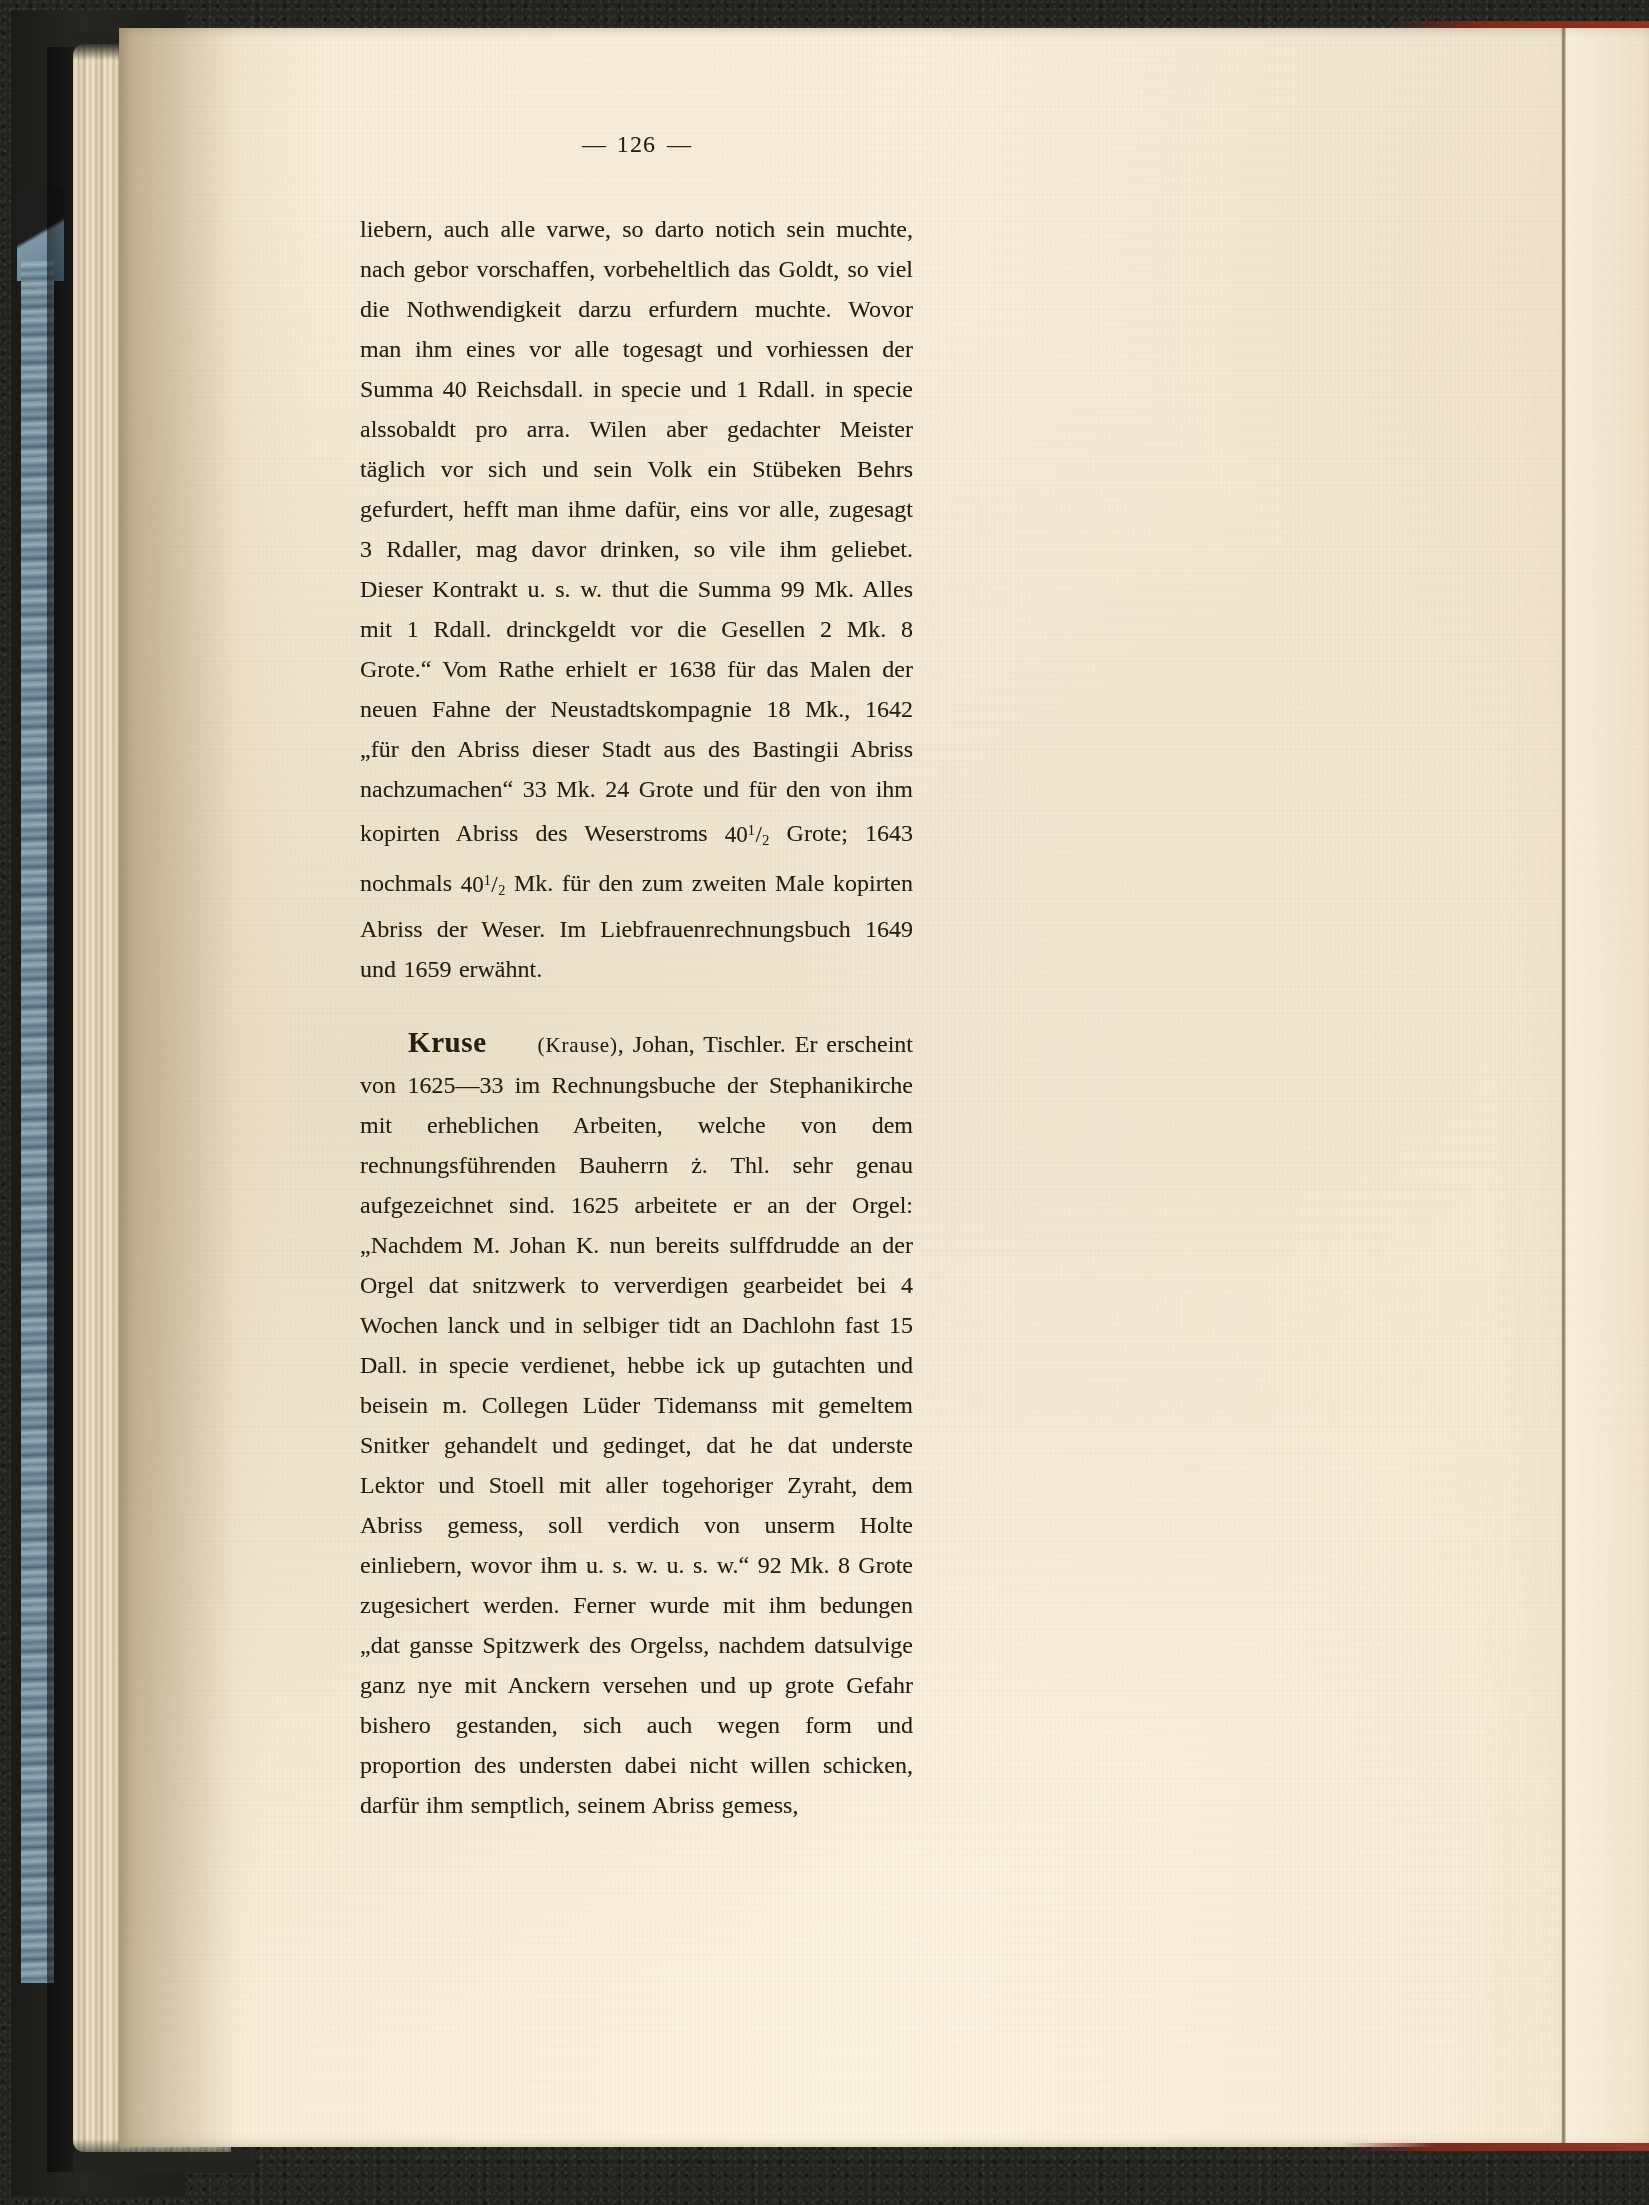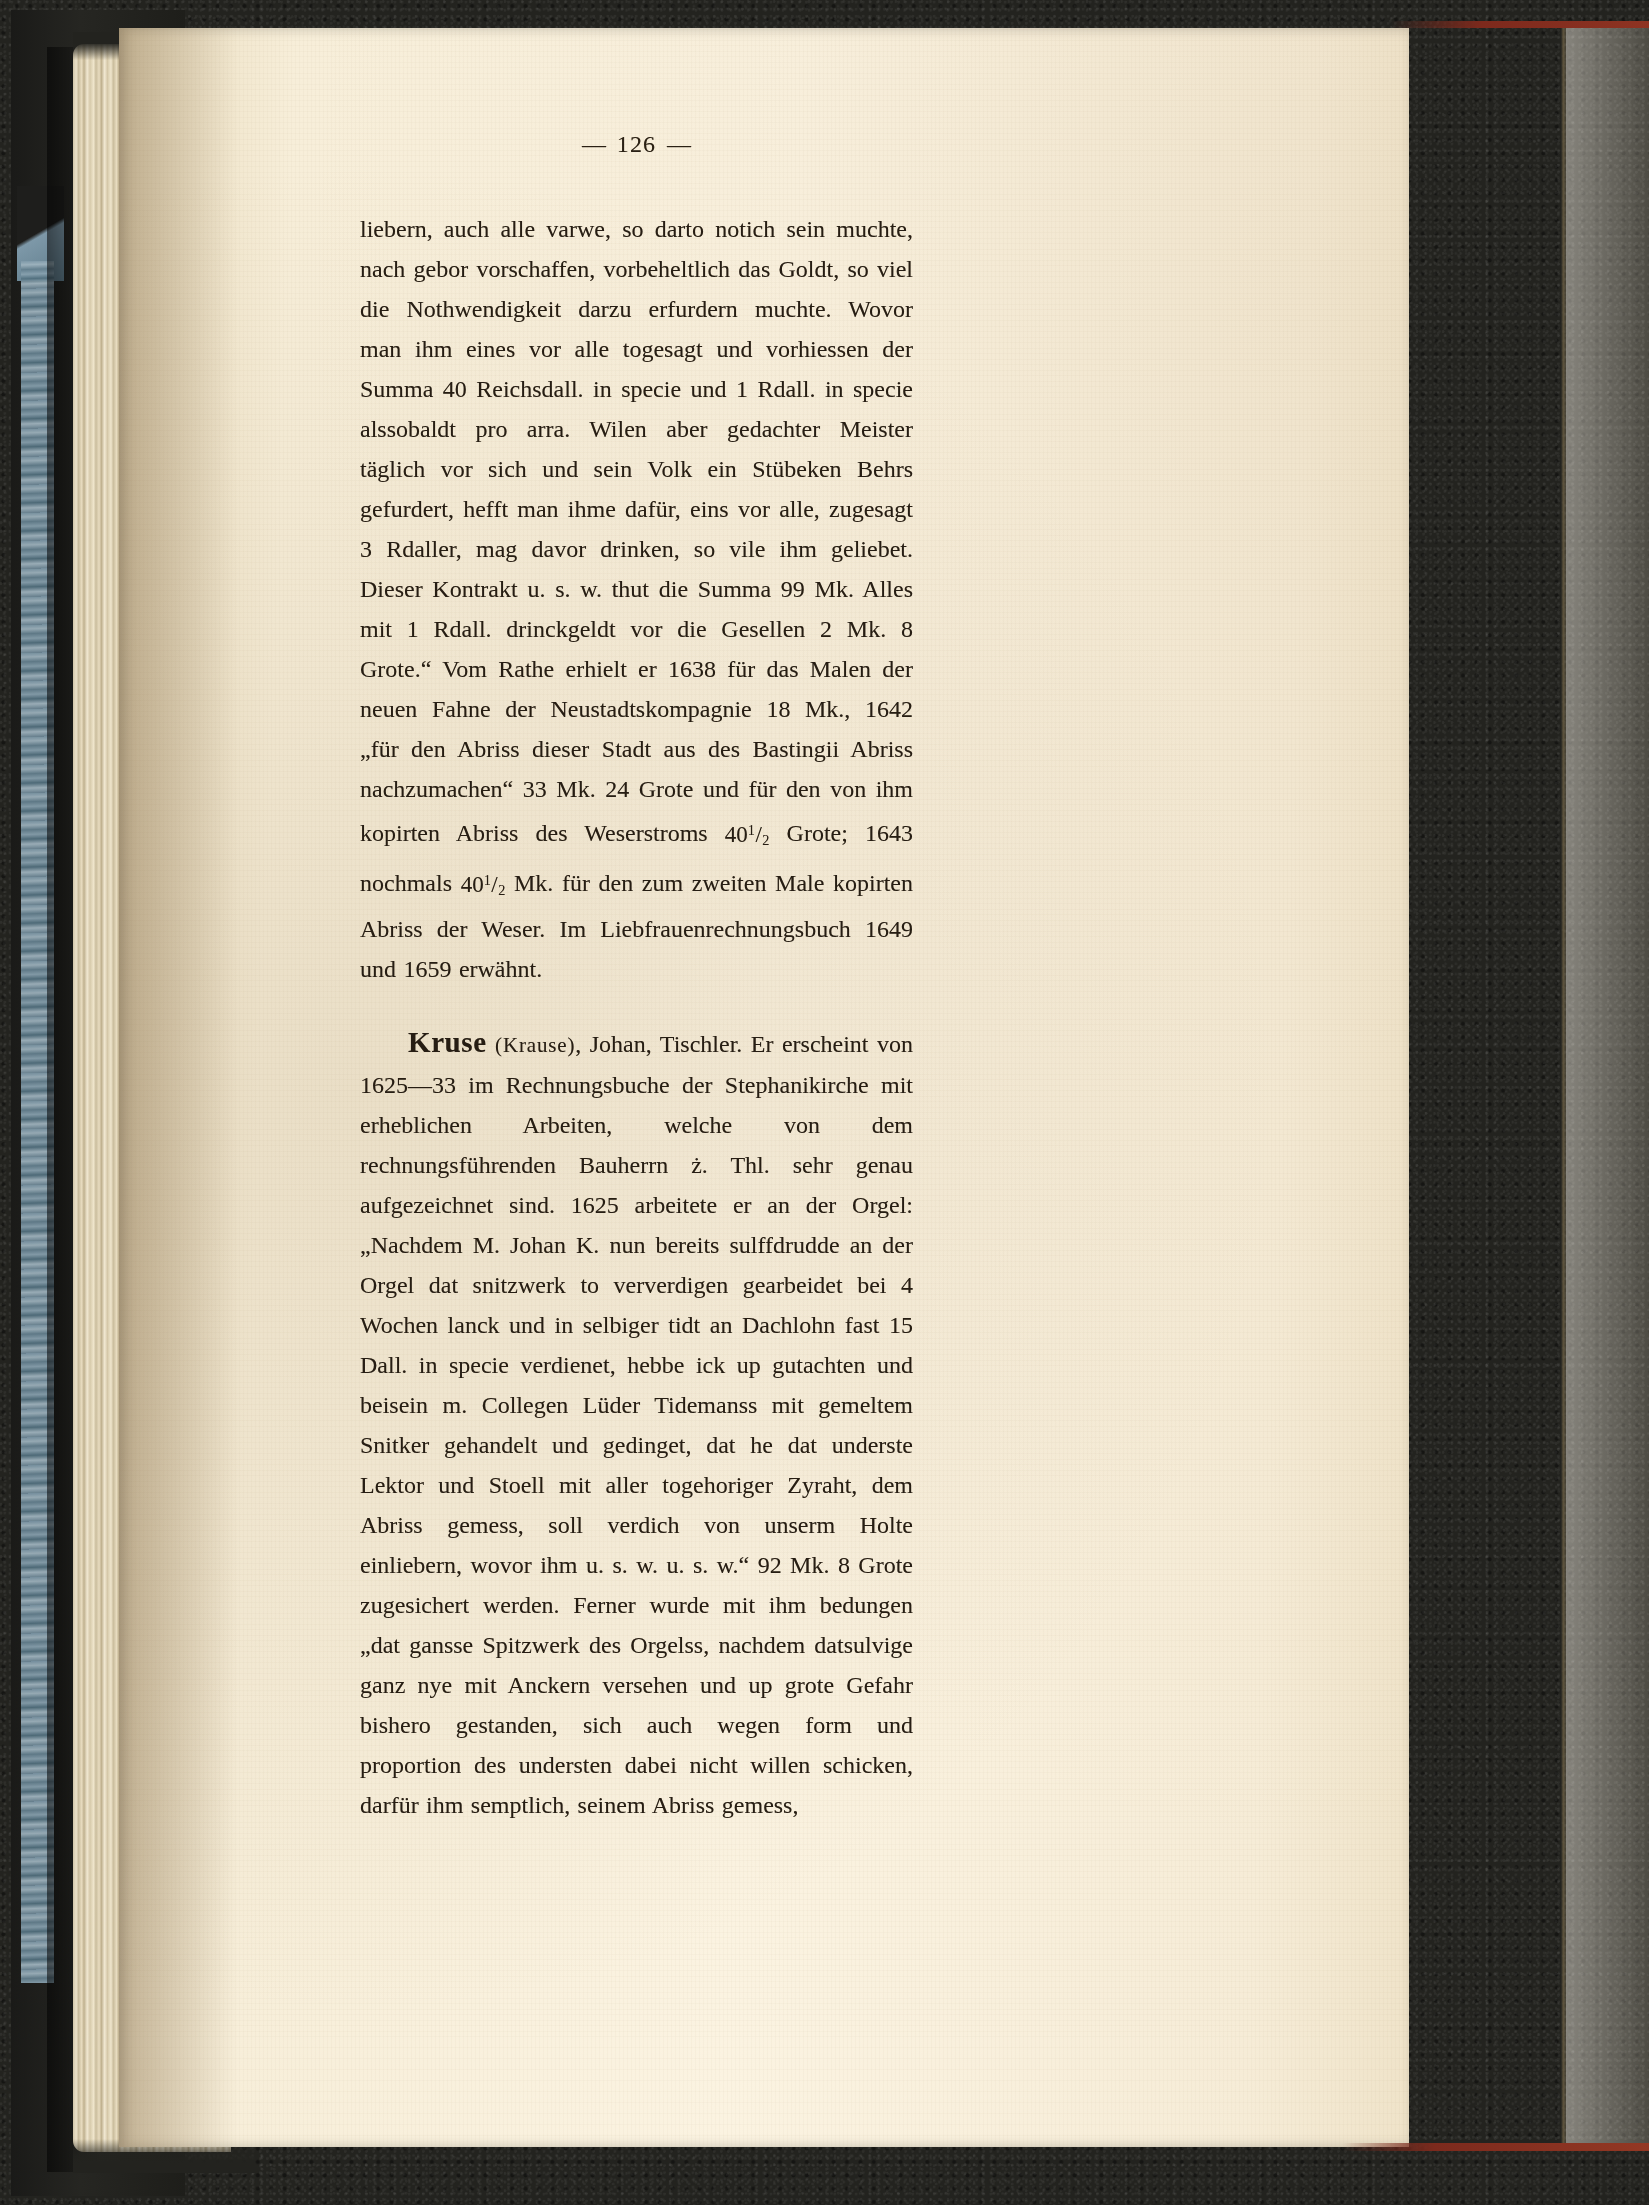--- a/index.html
+++ b/index.html
@@ -112,21 +112,21 @@
     left: 73px; top: 2118px;
     width: 182px; height: 55px;
     background: linear-gradient(0deg, rgba(35,35,31,1) 0 18%, rgba(228,216,190,0) 62%);
   }
 
   
   #leaf {
     position: absolute;
     left: 119px;
     top: 28.4px;
-    width: 1290px;
+    width: 1530px;
     height: 2119px;
     background-color: #f5ead2;
     background-image:
       radial-gradient(ellipse at 18% 50%, rgba(160,135,95,.16), rgba(160,135,95,0) 62%),
       radial-gradient(ellipse at 92% 12%, rgba(180,150,105,.10), rgba(180,150,105,0) 60%),
       linear-gradient(92deg, #e8dbbd 0%, #f7eed9 13%, #fbf3e1 50%, #f6ecd7 88%, #efe3c9 100%);
     box-shadow: 4.7px 0 12.6px rgba(0,0,0,.22) inset;
   }
   
   #leaf-grain {
@@ -203,20 +203,21 @@
   p.indent { text-indent: 2.0em; }
 
   .entry-name {
     font-weight: bold;
     font-size: 29px;
     letter-spacing: .02em;
   }
   .altname {
     font-size: 21px;
     letter-spacing: .04em;
+    margin-left: 42px;
   }
 
   .frac { white-space: nowrap; font-size: .96em; font-family: Liberation Serif, serif; }
   .frac sup { font-size: .62em; vertical-align: .52em; }
   .frac sub { font-size: .62em; vertical-align: -.18em; }
   .frac .sol { padding: 0 .02em; }
 
   
   #text-column { text-shadow: 0 0 0.5px rgba(60,45,25,.35); }
 </style>

